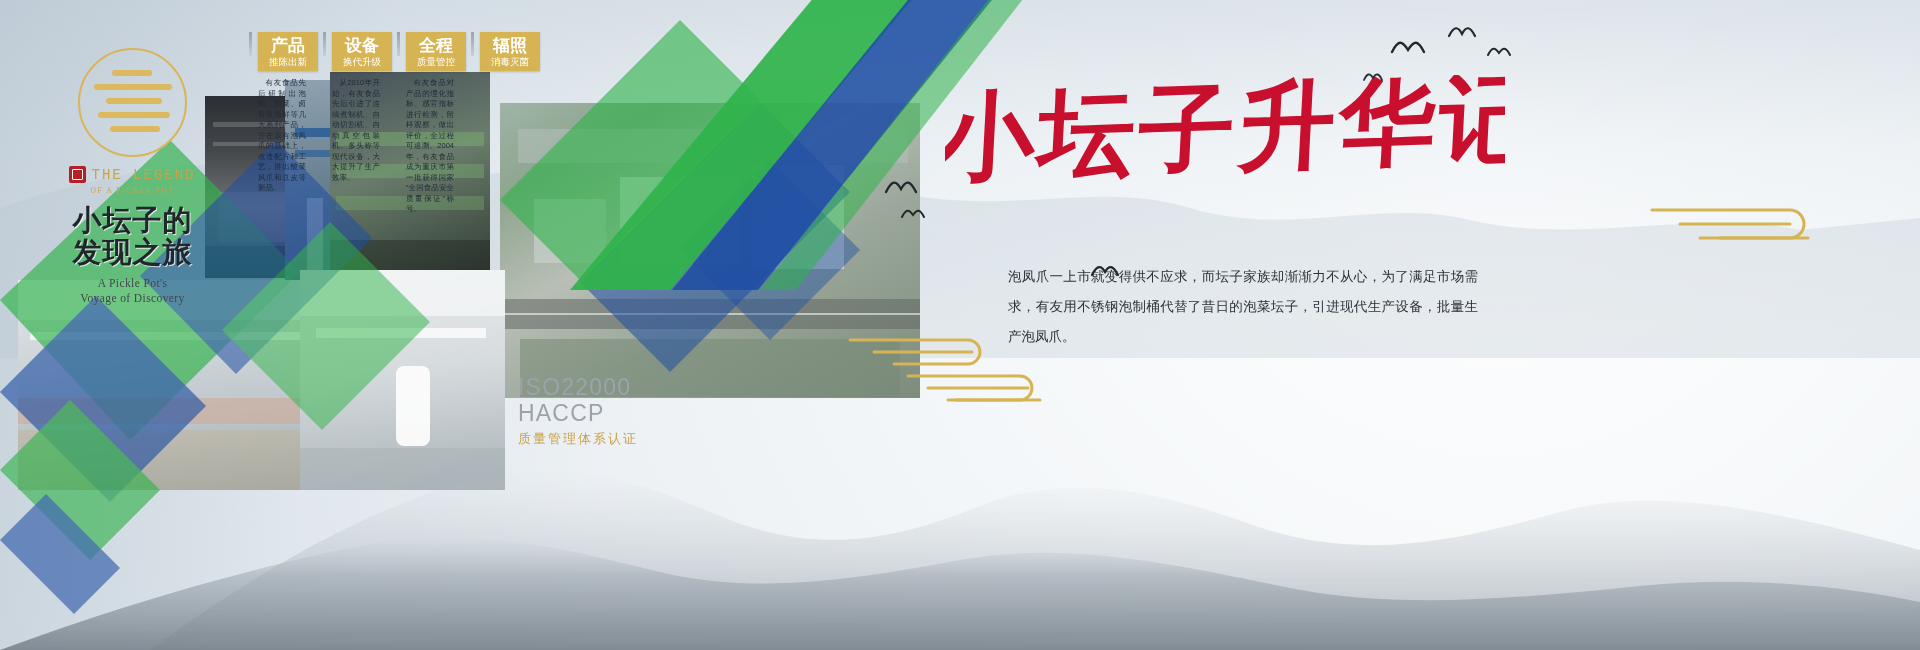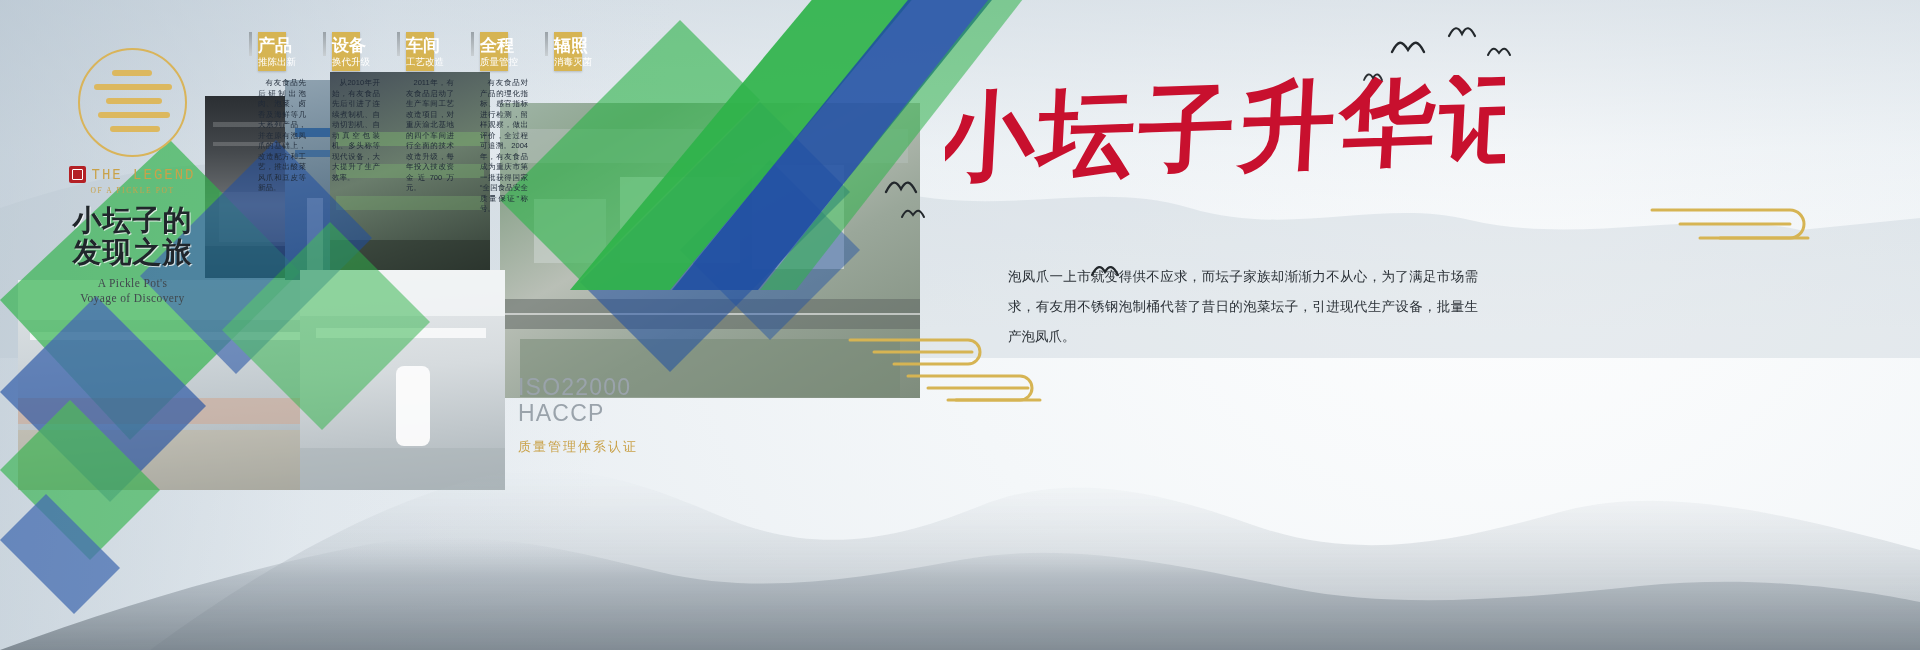--- a/index.html
+++ b/index.html
@@ -66,21 +66,21 @@
 
   
   .band{position:absolute;pointer-events:none;}
 
   
   .colwrap{position:absolute;top:32px;left:258px;display:flex;gap:26px;z-index:40;}
   .col{width:48px;position:relative;}
   .col .rule{position:absolute;left:-9px;top:0;width:3px;height:24px;
     background:linear-gradient(180deg,#9aa2a8,#c9cfd3);}
   .cap{
-    width:28px;background:#d6b453;color:#fff;
+    width:60px;background:#d6b453;color:#fff;
     padding:4px 0 3px;text-align:center;box-sizing:border-box;
     box-shadow:0 1px 2px rgba(0,0,0,.18);
   }
   .cap .t1{font-size:17px;font-weight:bold;line-height:19px;letter-spacing:0px;
            display:block;white-space:nowrap;}
   .cap .t2{font-size:9.5px;font-weight:normal;line-height:12px;display:block;
            white-space:nowrap;margin-top:1px;}
   .body{
     margin-top:7px;width:48px;font-size:7.5px;line-height:10.5px;
     color:#1f2937;text-align:justify;text-indent:1em;
@@ -101,21 +101,21 @@
               font-size:7.5px;letter-spacing:1.6px;margin-top:3px;}
   .cn-title{margin-top:9px;font-size:29px;font-weight:bold;color:#20262b;
             line-height:32px;letter-spacing:1px;
             text-shadow:1px 1px 0 rgba(255,255,255,.75);}
   .en-sub{margin-top:8px;font-family:"Liberation Serif","DejaVu Serif",serif;
           font-size:11.5px;color:#41484e;line-height:15px;letter-spacing:.4px;}
 
   
   .cert{position:absolute;left:518px;top:374px;z-index:42;}
   .cert .l1,.cert .l2{font-size:23px;letter-spacing:1.2px;color:#9aa3ab;font-weight:500;line-height:26px;}
-  .cert .l3{font-size:13px;letter-spacing:2px;color:#c9a24a;margin-top:12px;}
+  .cert .l3{font-size:13px;letter-spacing:2px;color:#c9a24a;margin-top:4px;}
 
   
   .redtitle{position:absolute;left:945px;top:75px;width:560px;height:130px;z-index:45;}
   .redtitle svg{display:block;}
 
   .para{position:absolute;left:1008px;top:262px;width:470px;z-index:45;
         font-size:13.5px;line-height:30px;color:#2b3137;text-align:justify;}
 
   .cloud{position:absolute;z-index:30;pointer-events:none;}
 
@@ -247,28 +247,20 @@
 
     <div class="col">
       <span class="rule"></span>
       <div class="cap">
         <span class="t1">设备</span>
         <span class="t2">换代升级</span>
       </div>
       <div class="body">从2010年开始，有友食品先后引进了连续煮制机、自动切割机、自动真空包装机、多头称等现代设备，大大提升了生产效率。</div>
     </div>
 
-    <div class="col">
-      <span class="rule"></span>
-      <div class="cap">
-        <span class="t1">车间</span>
-        <span class="t2">工艺改造</span>
-      </div>
-      <div class="body">2011年，有友食品启动了生产车间工艺改造项目，对重庆渝北基地的四个车间进行全面的技术改造升级，每年投入技改资金近700万元。</div>
-    </div>
 
     <div class="col">
       <span class="rule"></span>
       <div class="cap">
         <span class="t1">全程</span>
         <span class="t2">质量管控</span>
       </div>
       <div class="body">有友食品对产品的理化指标、感官指标进行检测，留样观察，做出评价，全过程可追溯。2004年，有友食品成为重庆市第一批获得国家“全国食品安全质量保证”称号。</div>
     </div>
 

